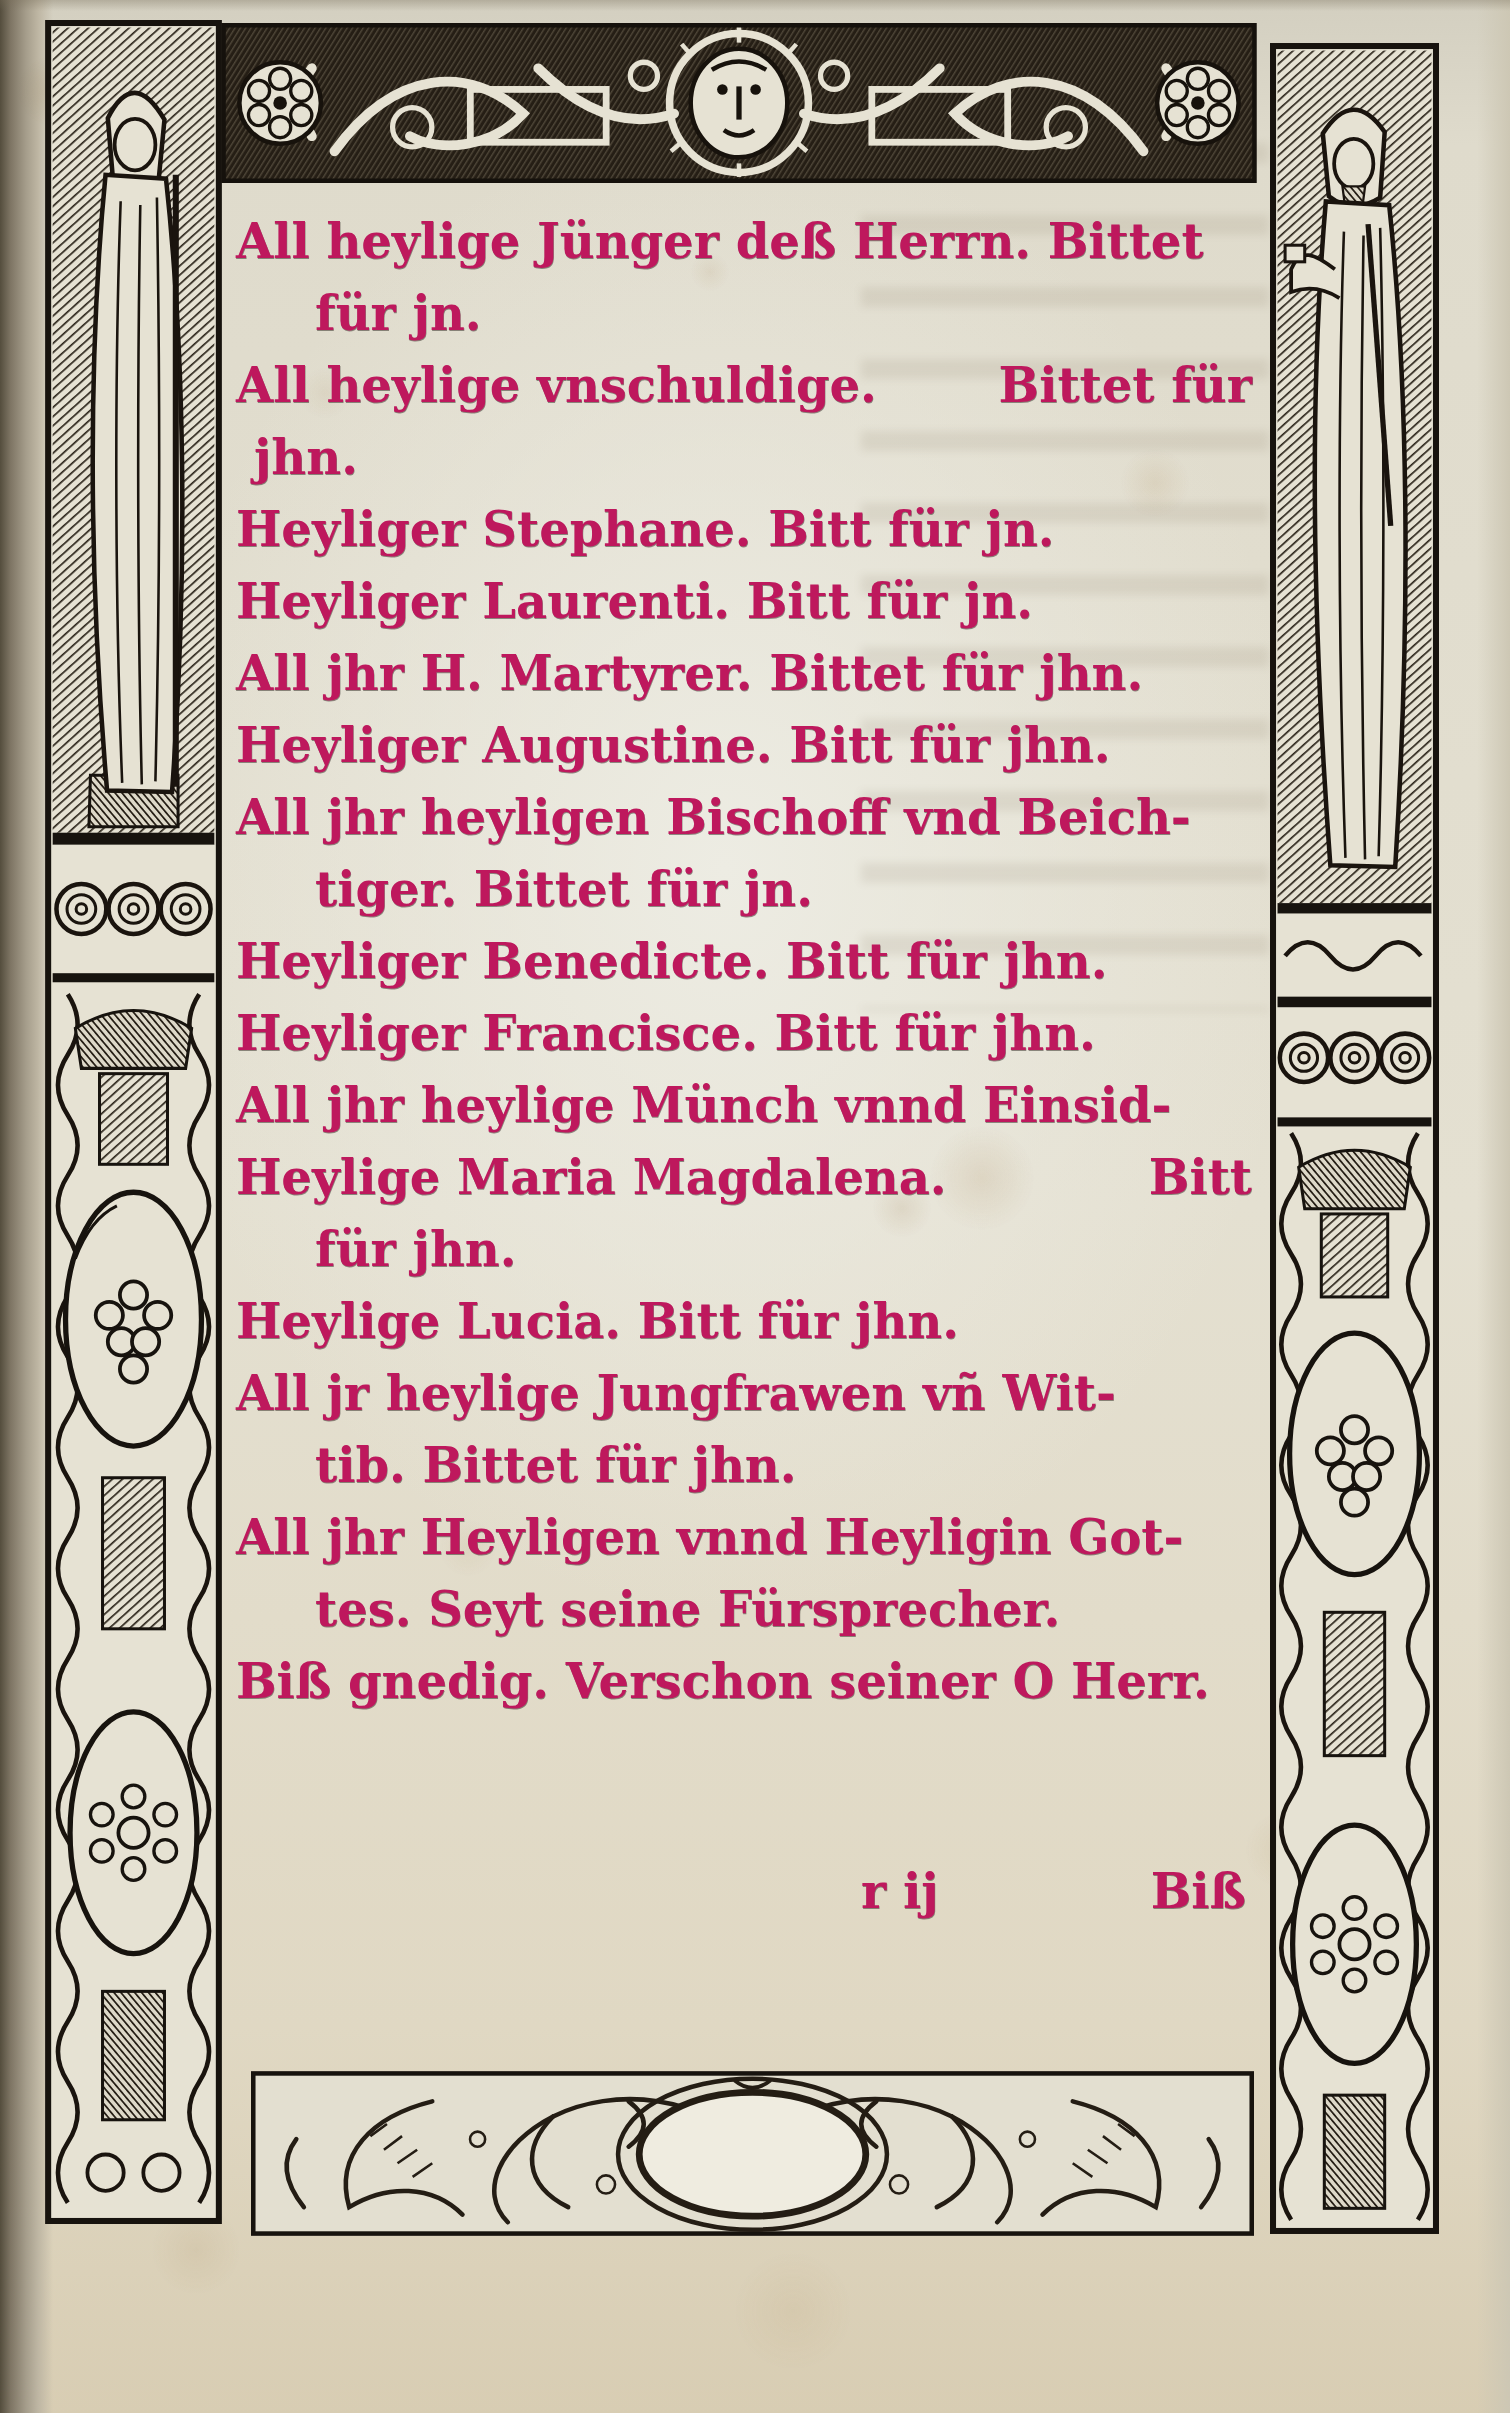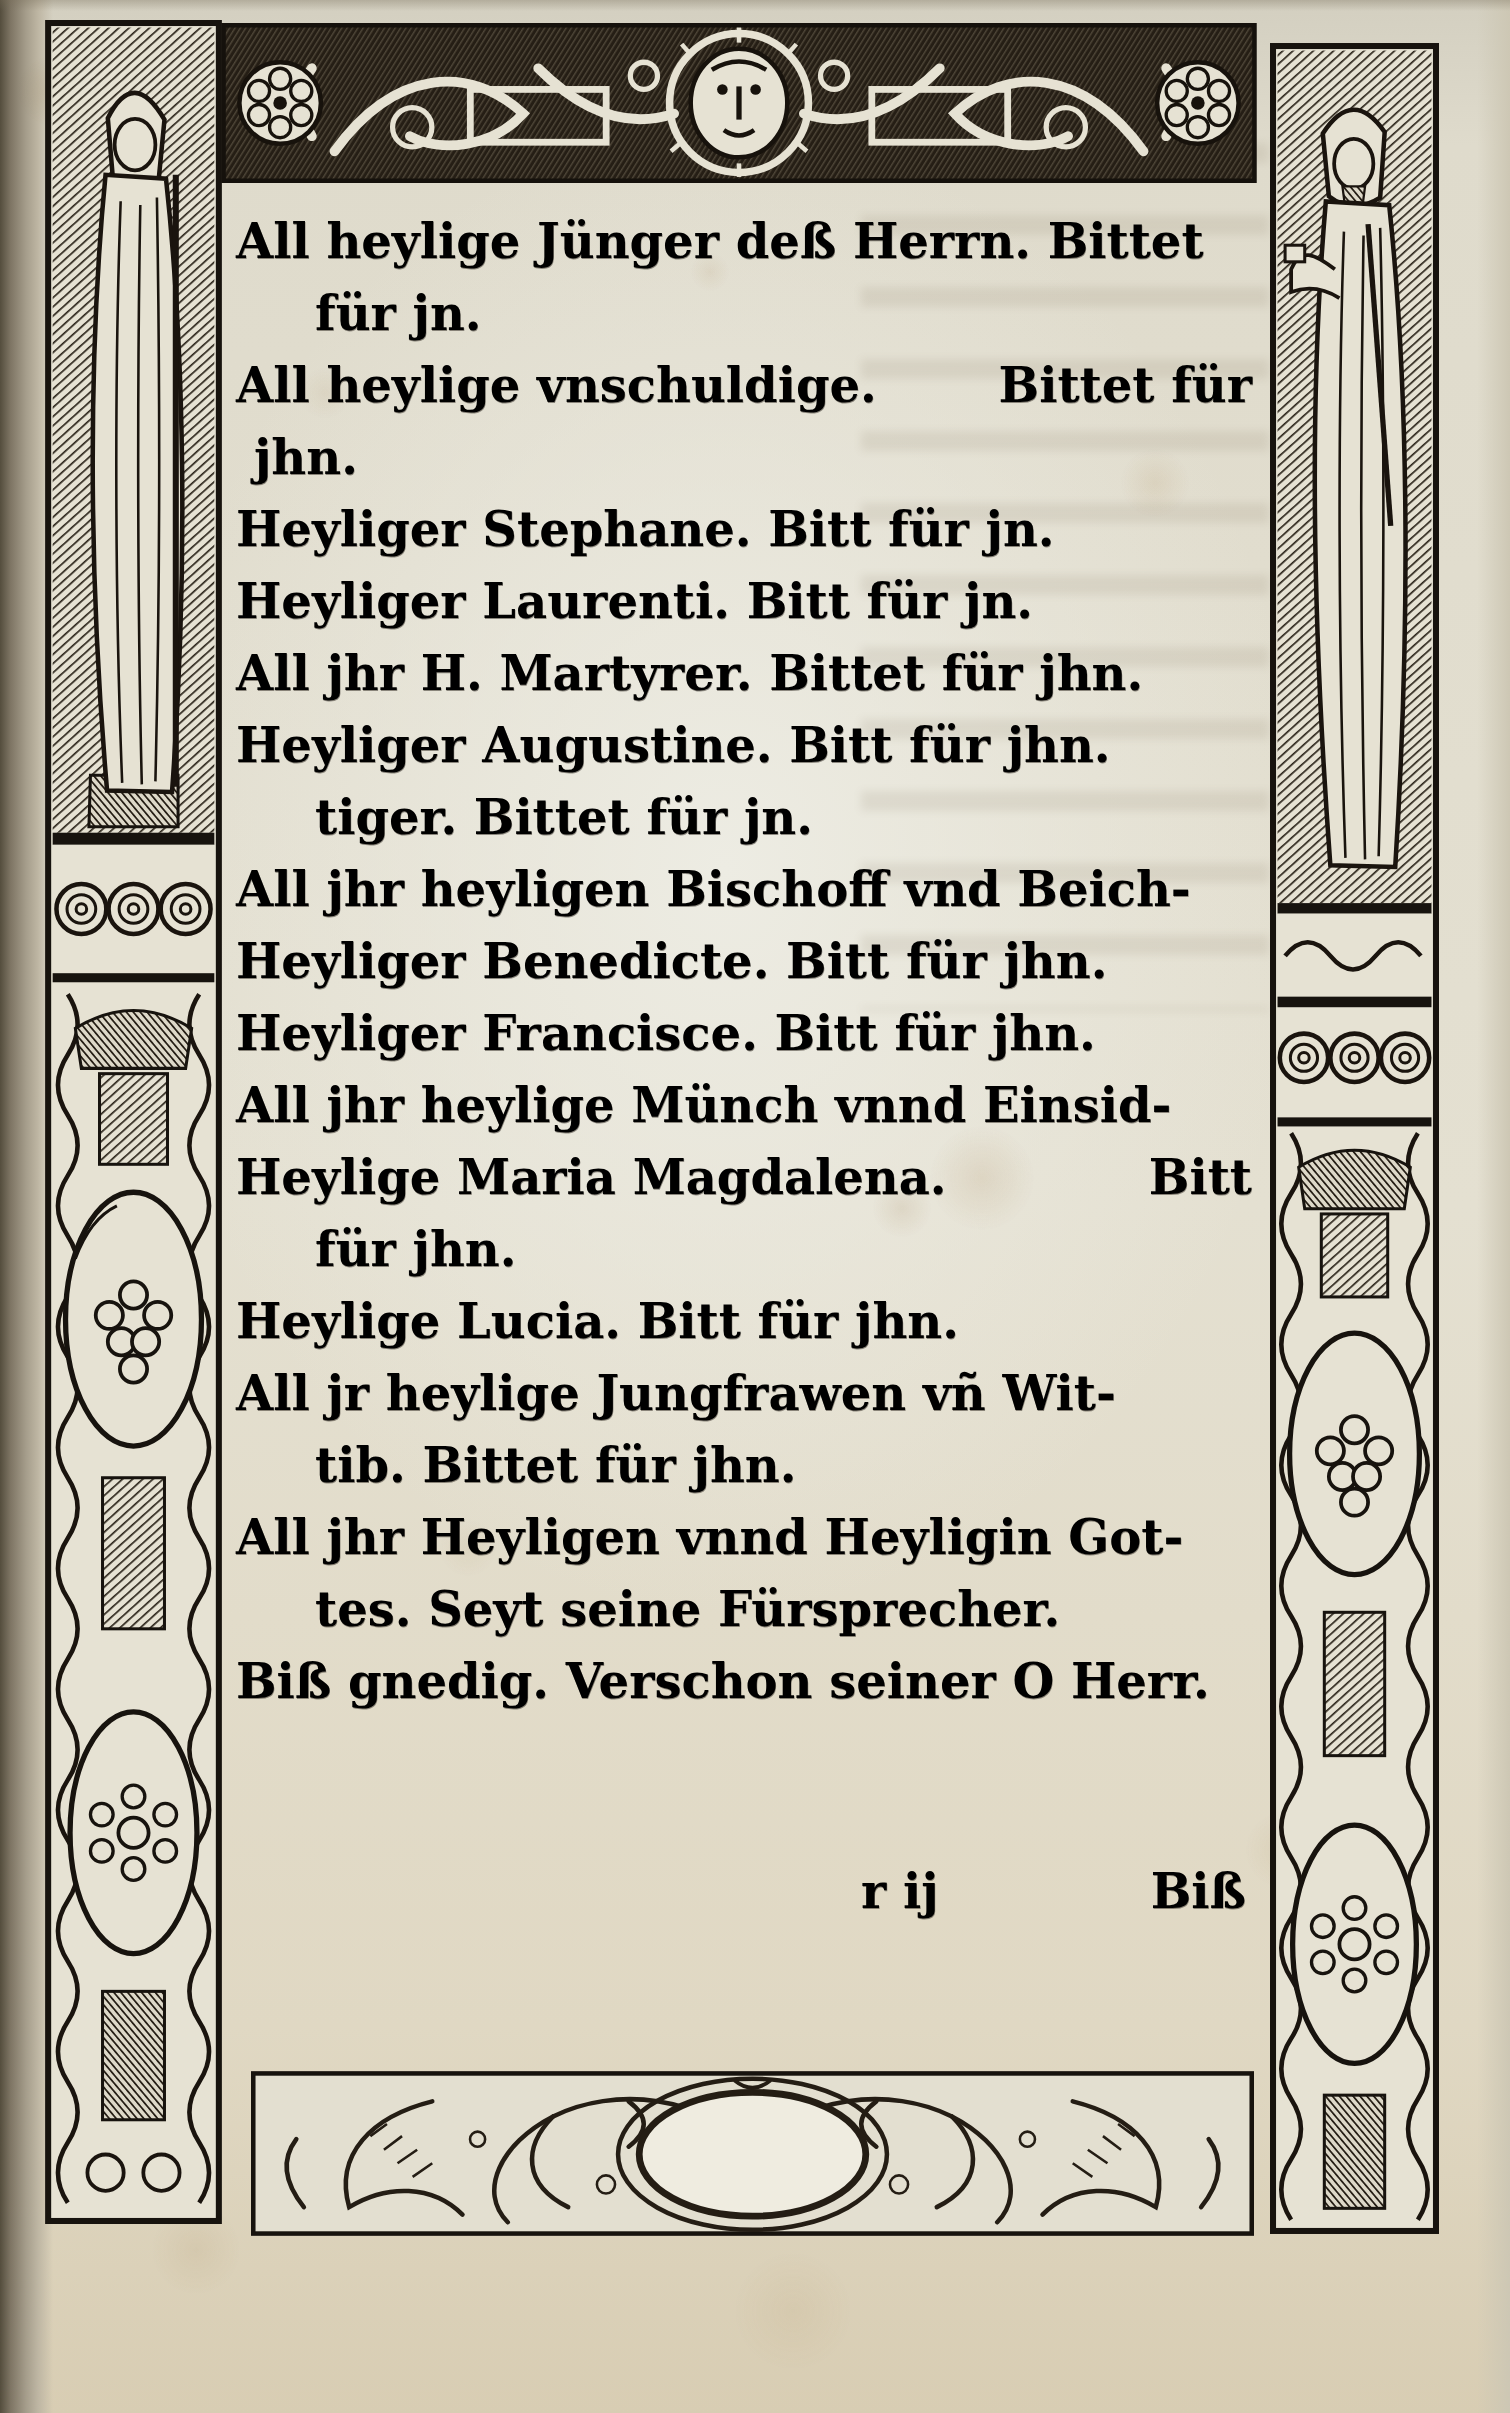--- a/index.html
+++ b/index.html
@@ -31,21 +31,21 @@
       radial-gradient(circle at 793px 2311px, rgba(176,148,100,.14), rgba(176,148,100,0) 60px),
       radial-gradient(circle at 53px 91px, rgba(140,112,70,.22), rgba(140,112,70,0) 36px);}
   
   .bleed{position:absolute;left:861px;top:143px;width:408px;height:868px;opacity:.10;
     background:repeating-linear-gradient(180deg,#6b5a40 0 19.6px,rgba(0,0,0,0) 19.6px 72px);
     filter:blur(4.5px);}
   
   .cut{position:absolute;}
   
   .textblock{position:absolute;left:236px;top:205px;width:1016px;height:1729px;
-    color:#000000;font-weight:700;font-size:48px;line-height:72px;
+    color:#be185d;font-weight:700;font-size:48px;line-height:72px;
     text-shadow:0.5px 0.6px 0.5px rgba(25,18,10,.45);}
   .line{width:1016px;white-space:nowrap;}
   .line.split{display:flex;justify-content:space-between;}
   .line.ind{padding-left:79px;}
   .line.ind-s{padding-left:18px;}
   .sigline{position:absolute;left:0;top:1650px;width:1016px;height:72px;text-align:right;}
   .sig-mark{position:absolute;left:625px;top:0;}
   .sig-catch{position:absolute;right:6px;top:0;}
 </style>
 </head>
@@ -291,22 +291,22 @@
     <div class="line ind"><span>für jn.</span></div>
     <div class="line split">
       <span>All heylige vnschuldige.</span>
       <span>Bittet für</span>
     </div>
     <div class="line ind-s"><span>jhn.</span></div>
     <div class="line"><span>Heyliger Stephane. Bitt für jn.</span></div>
     <div class="line"><span>Heyliger Laurenti. Bitt für jn.</span></div>
     <div class="line"><span>All jhr H. Martyrer. Bittet für jhn.</span></div>
     <div class="line"><span>Heyliger Augustine. Bitt für jhn.</span></div>
+    <div class="line"><span>All jhr heyligen Bischoff vnd Beich-</span></div>
     <div class="line ind"><span>tiger. Bittet für jn.</span></div>
-    <div class="line"><span>All jhr heyligen Bischoff vnd Beich-</span></div>
     <div class="line"><span>Heyliger Benedicte. Bitt für jhn.</span></div>
     <div class="line"><span>Heyliger Francisce. Bitt für jhn.</span></div>
     <div class="line"><span>All jhr heylige Münch vnnd Einsid-</span></div>
     <div class="line split">
       <span>Heylige Maria Magdalena.</span>
       <span>Bitt</span>
     </div>
     <div class="line ind"><span>für jhn.</span></div>
     <div class="line"><span>Heylige Lucia. Bitt für jhn.</span></div>
     <div class="line"><span>All jr heylige Jungfrawen vñ Wit-</span></div>

